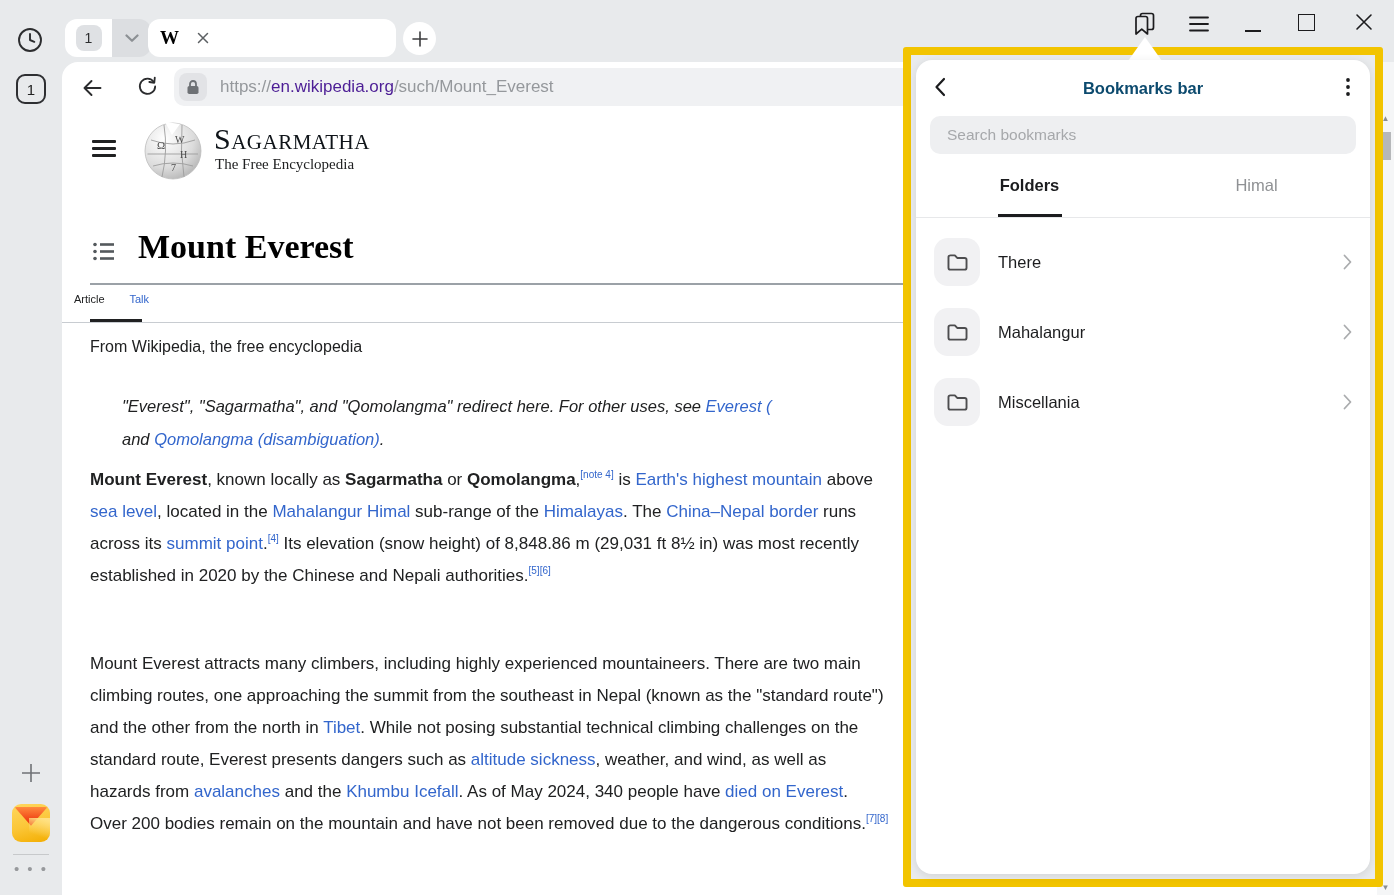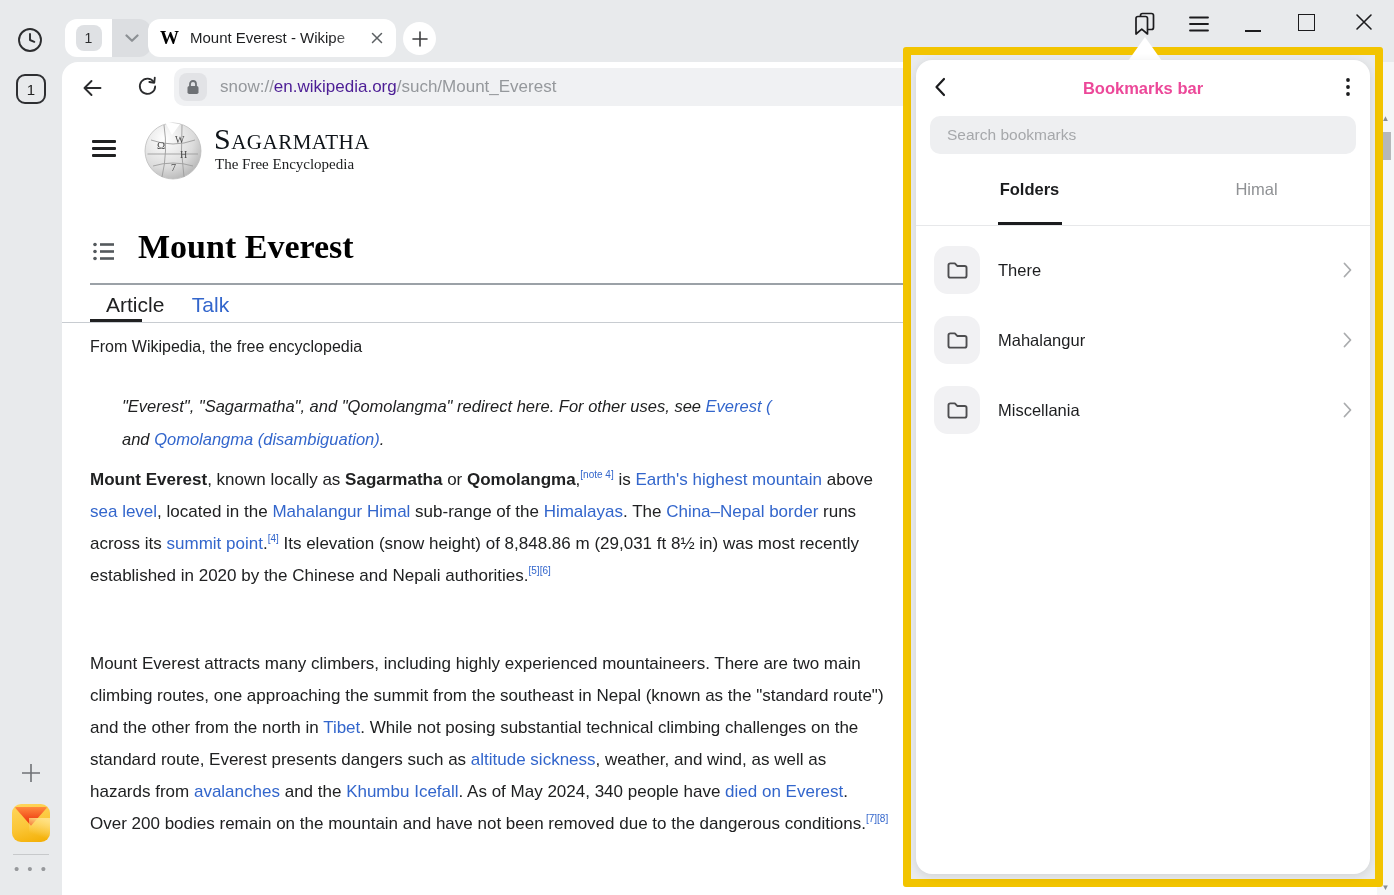--- a/index.html
+++ b/index.html
@@ -70,21 +70,21 @@
   .wm-burger i { display:block; height:2.6px; background:#202122; border-radius:1px; margin-bottom:4.6px; }
   .wm-logo { position:absolute; left:79px; top:6px; }
   .wm-word { position:absolute; left:152px; top:12px; font-family:"Liberation Serif", serif;
              font-size:30px; color:#0f1419; font-variant:small-caps; letter-spacing:0.5px; line-height:1; }
   .wm-tag { position:absolute; left:153px; top:44px; font-family:"Liberation Serif", serif;
             font-size:15px; color:#202122; }
   .toc-icon { position:absolute; left:31px; top:130px; }
   .pg-title { position:absolute; left:76px; top:116px; font-family:"Liberation Serif", serif;
               font-size:34px; color:#000; line-height:1.1; }
   .hr1 { position:absolute; left:28px; right:0; top:171px; height:1.5px; background:#9ba1a7; }
-  .wiki-tabs { position:absolute; left:44px; top:181px; font-size:21px; }
+  .wiki-tabs { position:absolute; left:12px; top:181px; font-size:11px; }
   .wtab-article { color:#202122; margin-right:22px; }
   .wtab-talk { color:#3366cc; }
   .wtab-underline { position:absolute; left:28px; top:207px; width:52px; height:2.5px; background:#202122; }
   .hr2 { position:absolute; left:0; right:0; top:210px; height:1px; background:#c8ccd1; }
   .subtitle { position:absolute; left:28px; top:226px; font-size:16px; color:#202122; }
   .hatnote { position:absolute; left:60px; top:278px; width:790px; font-style:italic; font-size:16.5px;
              line-height:33px; }
   .para1 { position:absolute; left:28px; top:352px; width:799px; font-size:17px; line-height:32px; }
   .para2 { position:absolute; left:28px; top:536px; width:799px; font-size:17px; line-height:32px; }
   .lnk { color:#3366cc; }
@@ -100,27 +100,27 @@
   
   .popup { position:absolute; left:903px; top:47px; width:480px; height:840px; z-index:10;
            border:8px solid #f2c400; border-radius:3px; background:#e9ebed; padding:5px; }
   .notch { position:absolute; left:217px; top:-18px; width:0; height:0;
            border-left:17px solid transparent; border-right:17px solid transparent;
            border-bottom:24px solid #fff; }
   .popup-card { width:100%; height:100%; background:#fff; border-radius:16px;
                 box-shadow:0 2px 10px rgba(0,0,0,.10); position:relative; overflow:hidden; }
   .bp-header { height:54px; position:relative; }
   .bp-back { position:absolute; left:18px; top:17px; }
-  .bp-title { text-align:center; line-height:56px; font-size:16.5px; font-weight:bold; color:#ec4899; }
+  .bp-title { text-align:center; line-height:56px; font-size:16.5px; font-weight:bold; color:#0c4a6e; }
   .bp-kebab { position:absolute; right:20px; top:18px; }
   .bp-search { margin:2px 14px 0; height:38px; background:#eeeff1; border-radius:10px; display:flex; }
   .bp-search input { flex:1; border:none; outline:none; background:transparent; padding:0 17px;
                      font-size:15.5px; font-family:"Liberation Sans", sans-serif; color:#333; }
   .bp-search input::placeholder { color:#a6a8ab; }
-  .bp-tabs { height:72px; display:flex; border-bottom:1px solid #e7e8ea; position:relative; }
+  .bp-tabs { height:64px; display:flex; border-bottom:1px solid #e7e8ea; position:relative; }
   .bp-tab { flex:1; display:flex; align-items:center; justify-content:center; font-size:16.5px; }
   .bp-tab.active { font-weight:bold; color:#1b1c1e; position:relative; }
   .bp-tab.active::after { content:""; position:absolute; bottom:0; left:50%; transform:translateX(-50%);
                 width:64px; height:3px; background:#1b1c1e; }
   .bp-tab.inactive { color:#8f9194; }
   .bp-list { padding-top:9px; }
   .bp-row { height:70px; display:flex; align-items:center; padding:0 18px; }
   .bp-folder-chip { width:46px; height:48px; border-radius:14px; background:#f1f1f3; display:flex;
                     align-items:center; justify-content:center; }
   .bp-row-label { margin-left:18px; font-size:16.5px; color:#1c1d1f; }
@@ -154,21 +154,20 @@
       <span class="group-badge">1</span>
     </span>
     <span class="group-caret">
       <svg width="14" height="9" viewBox="0 0 14 9">
           <path d="M1.5 1.5 L7 6.8 L12.5 1.5" stroke="#8c9094" stroke-width="2.2" fill="none" stroke-linecap="round" stroke-linejoin="round"></path>
         </svg>
     </span>
   </div>
   <div class="tab">
     <span class="favicon">W</span>
-    <span class="tab-title">Mount Everest - Wikipe</span>
     <span class="tab-close">
       <svg width="14" height="14" viewBox="0 0 14 14">
           <path d="M2.5 2.5 L11.5 11.5 M11.5 2.5 L2.5 11.5" stroke="#5c6063" stroke-width="1.5" stroke-linecap="round"></path>
         </svg>
     </span>
   </div>
   <div class="newtab">
     <svg width="18" height="18" viewBox="0 0 18 18">
         <path d="M9 2 V16 M2 9 H16" stroke="#3c3d3f" stroke-width="1.6" stroke-linecap="round"></path>
       </svg>
@@ -206,21 +205,21 @@
             <path d="M19.6 2.8 L19.1 8.1 L13.9 7.3" fill="none" stroke="#2b2c2e" stroke-width="1.9" stroke-linecap="round" stroke-linejoin="round"></path>
           </svg>
       </div>
       <div class="urlbar">
         <span class="lock-chip">
           <svg width="14" height="16" viewBox="0 0 14 16">
               <rect x="1.5" y="7" width="11" height="8" rx="1.8" fill="#6e7175"></rect>
               <path d="M4 7.5 V5 a3 3 0 0 1 6 0 V7.5" fill="none" stroke="#6e7175" stroke-width="1.8"></path>
             </svg>
         </span>
-        <span class="url"><span class="scheme">snow://</span><span class="host">en.wikipedia.org</span><span class="path">/such/Mount_Everest</span></span>
+        <span class="url"><span class="scheme">https://</span><span class="host">en.wikipedia.org</span><span class="path">/such/Mount_Everest</span></span>
       </div>
     </div>
 
     <div class="page">
       <div class="wm-burger">
           <i></i>
           <i></i>
           <i></i>
         </div>
       <div class="wm-logo">

